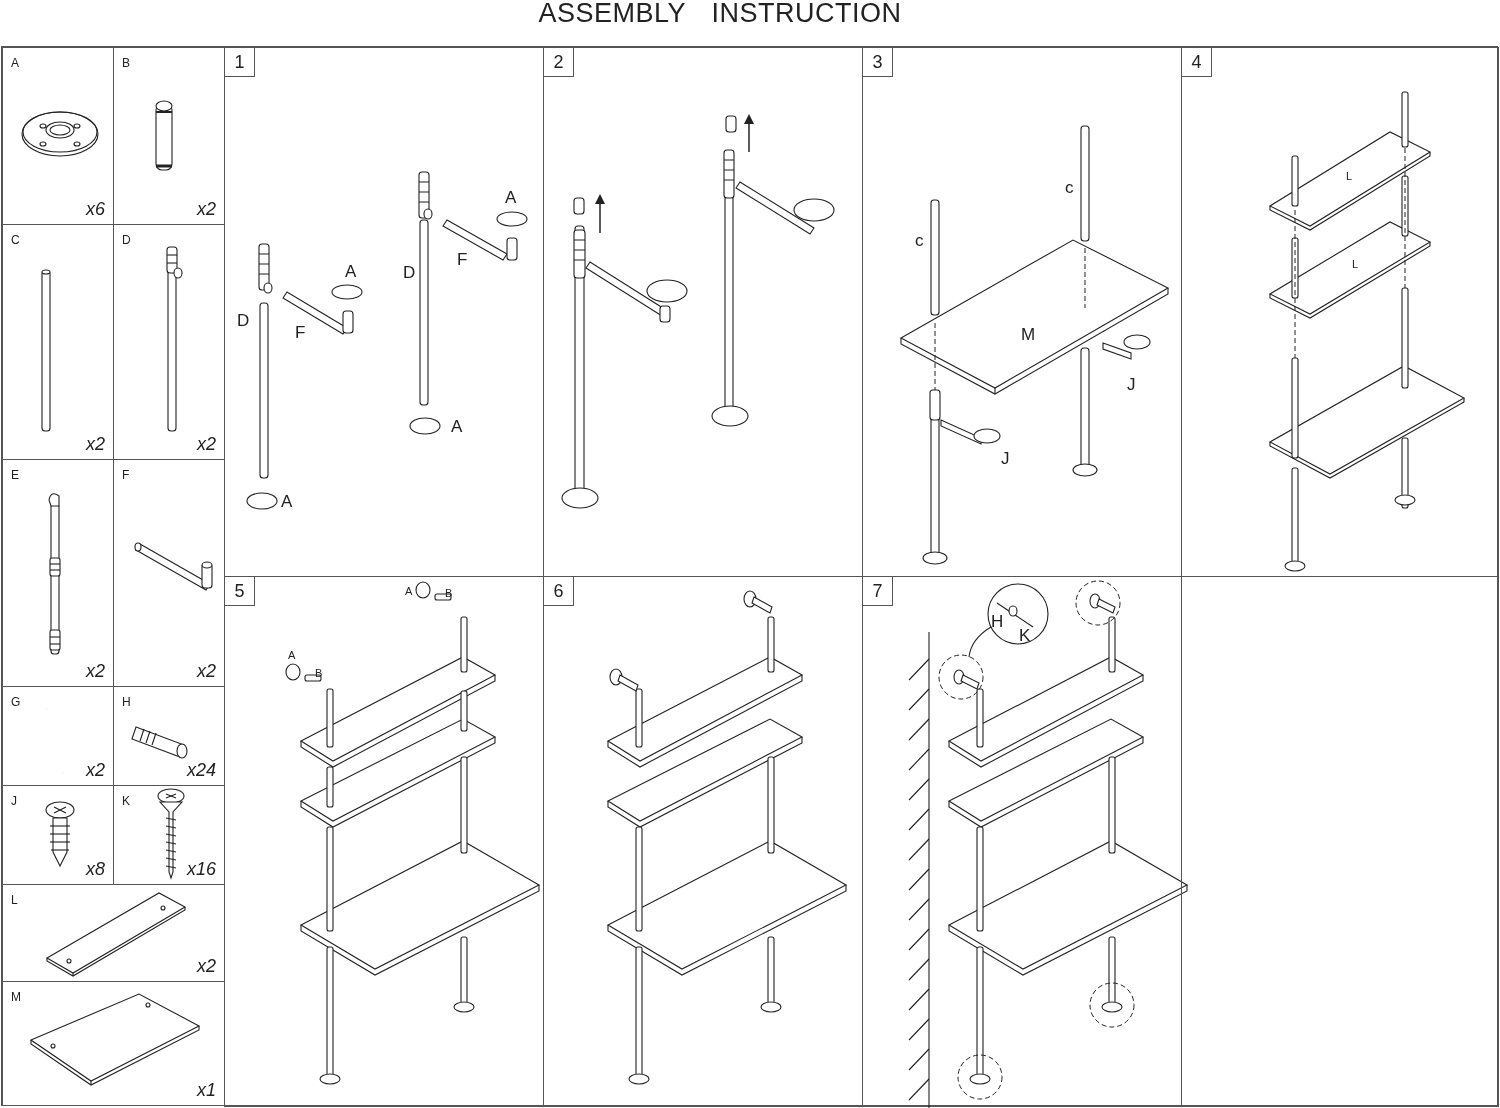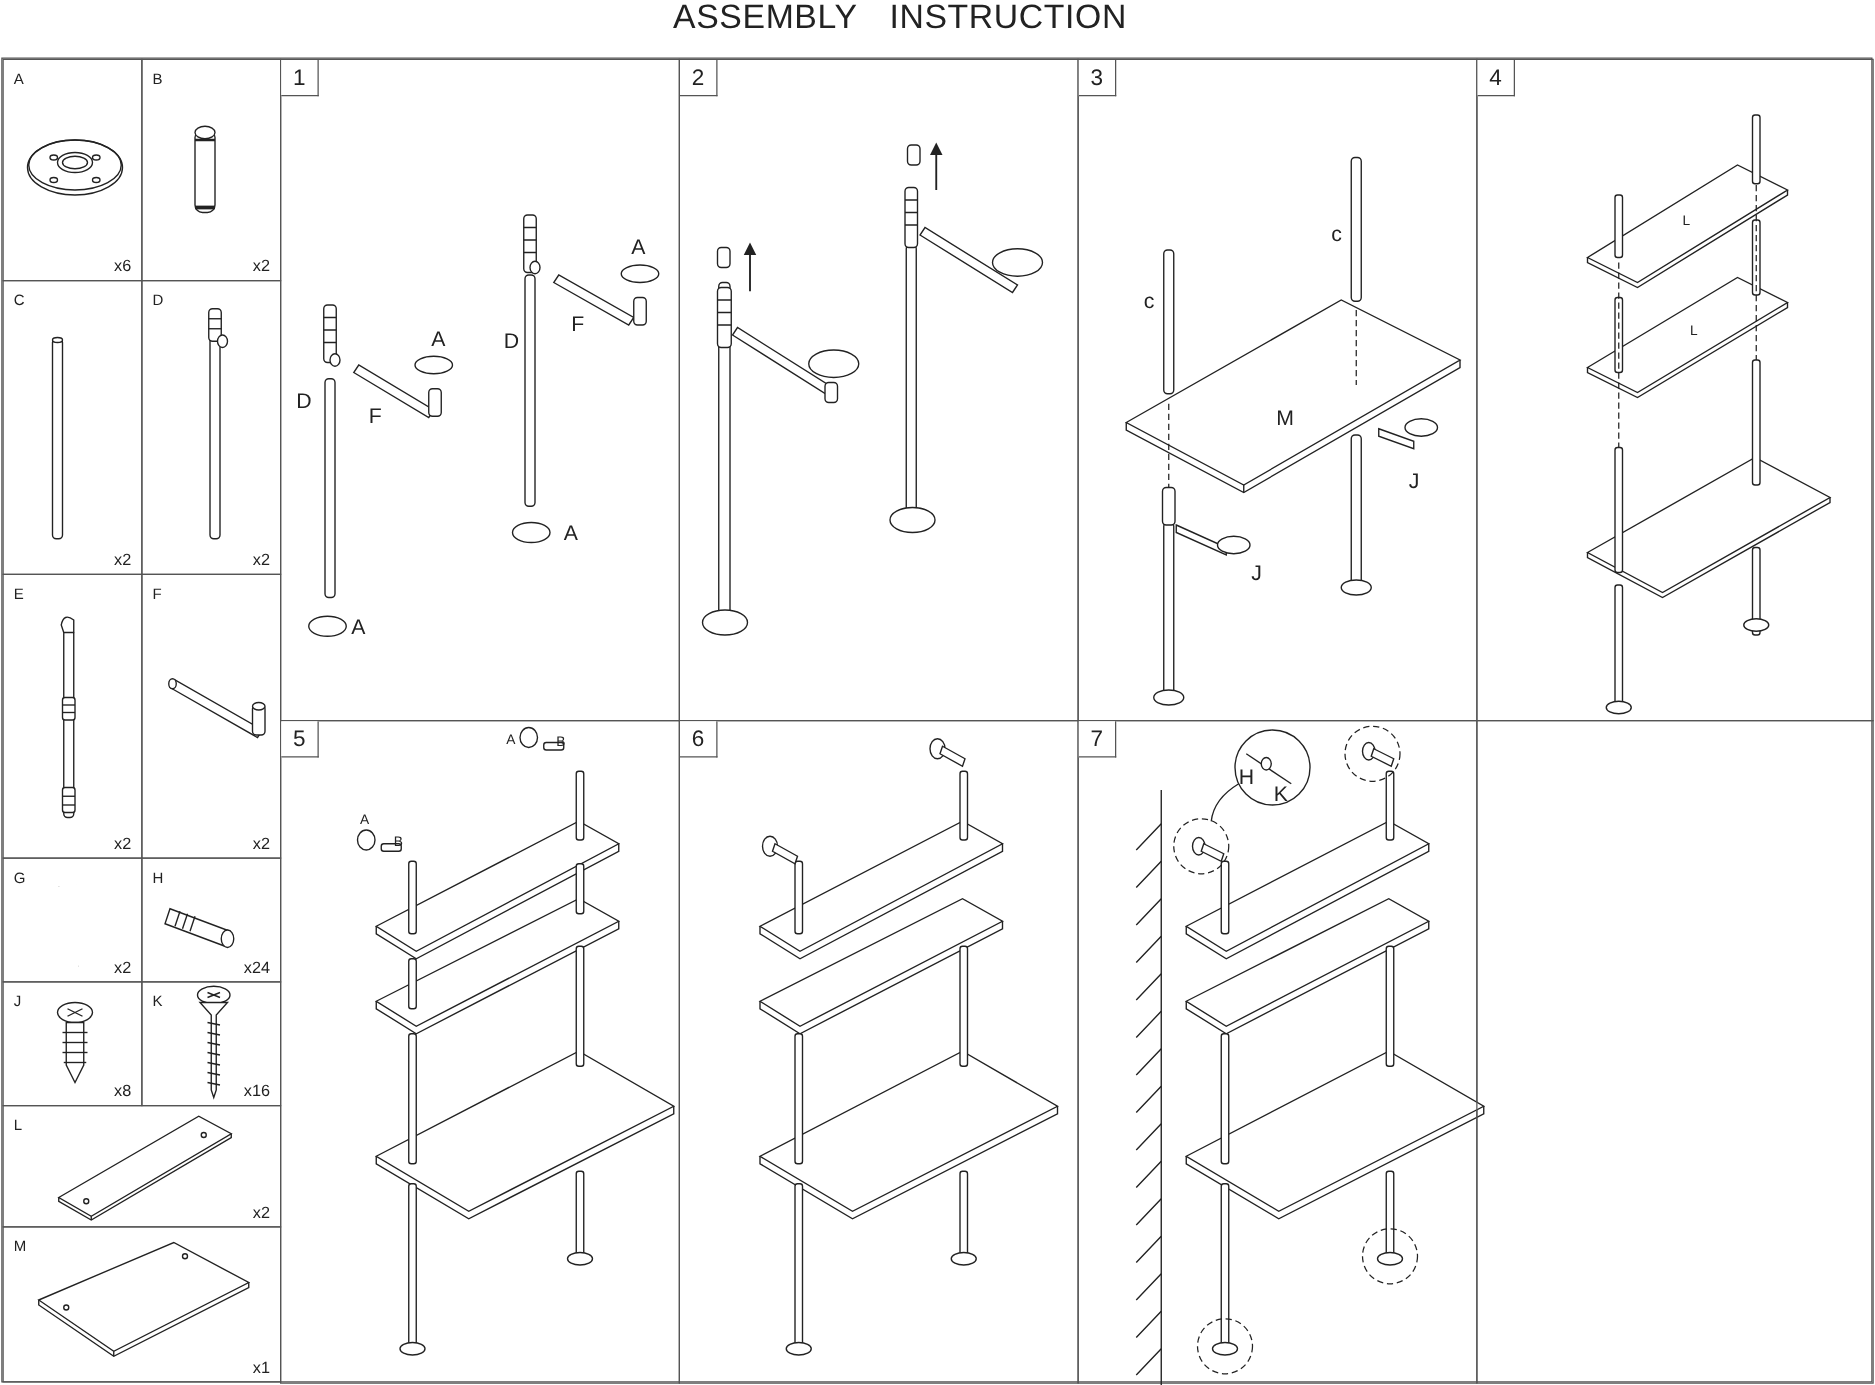--- a/index.html
+++ b/index.html
@@ -1,21 +1,21 @@
 <!DOCTYPE html>
 <html><head>
 <meta charset="utf-8">
 <style>
   html, body { margin:0; padding:0; background:#fff; }
   body { width:1500px; height:1108px; position:relative; overflow:hidden; font-family:"Liberation Sans", sans-serif; color:#222; }
   .title { position:absolute; top:-2px; left:0; width:1440px; text-align:center; font-size:27px; letter-spacing:0.5px; word-spacing:18px; }
   .grid { position:absolute; left:1px; top:46px; width:1497px; height:1060px; border:1px solid #555; box-sizing:border-box; }
   .cell { position:absolute; border:1px solid #555; box-sizing:border-box; }
   .lbl { position:absolute; left:8px; top:8px; font-size:12px; }
-  .qty { position:absolute; right:8px; bottom:4px; font-size:13px; }
+  .qty { position:absolute; right:8px; bottom:4px; font-size:18px;font-style:italic; }
   .stepnum { position:absolute; left:0; top:0; width:29px; height:28px; border-right:1px solid #555; border-bottom:1px solid #555; font-size:18px; text-align:center; line-height:28px; background:#fff; }
   svg { position:absolute; left:0; top:0; overflow:visible; }
   .ln { stroke:#222; stroke-width:1.1; fill:none; }
   .fl { stroke:#222; stroke-width:1.1; fill:#fff; }
   .ds { stroke:#222; stroke-width:1; fill:none; stroke-dasharray:5 3; }
   .tx { font-family:"Liberation Sans", sans-serif; font-size:17px; fill:#222; }
   .txs { font-family:"Liberation Sans", sans-serif; font-size:11px; fill:#222; }
 </style>
 </head>
 <body>

